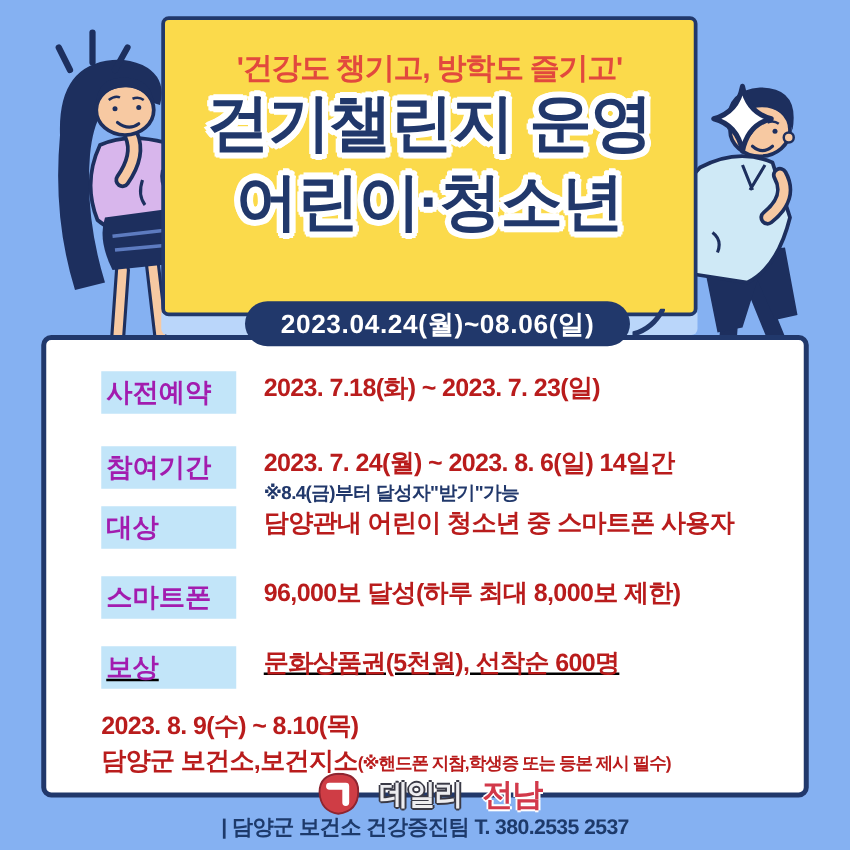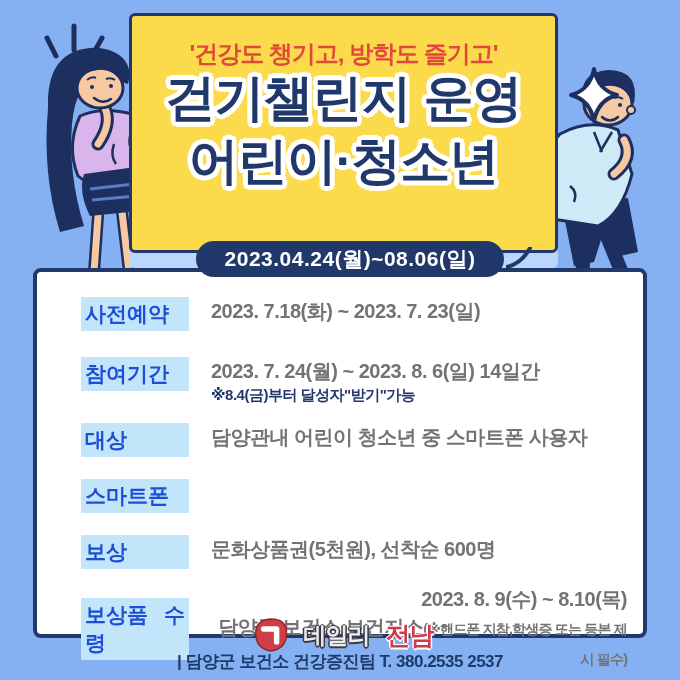--- a/index.html
+++ b/index.html
@@ -25,28 +25,28 @@
   .date-badge{position:absolute;left:196px;top:241px;width:308px;height:36px;
     background:#21386b;border-radius:19px;color:#ffffff;font-size:21px;font-weight:800;
     display:flex;align-items:center;justify-content:center;letter-spacing:0.5px;z-index:6;}
   .swoosh{position:absolute;left:506px;top:247px;z-index:6;}
 
   
   .card{position:absolute;left:33px;top:268px;width:614px;height:370px;box-sizing:border-box;
     background:#ffffff;border:4px solid #21386b;border-radius:8px;z-index:5;
     padding:25px 16px 0 44px;}
   .row{display:flex;gap:22px;}
-  .row .label{flex:0 0 108px;width:108px;font-size:21px;font-weight:800;color:#1d4ed8;
+  .row .label{flex:0 0 108px;width:108px;font-size:21px;font-weight:800;color:#a21caf;
     background:#c2e5f9;padding:3px 4px;height:fit-content;
     text-align:justify;text-align-last:justify;box-sizing:border-box;}
-  .row .val{font-size:20px;font-weight:700;color:#737373;letter-spacing:-0.5px;line-height:28px;text-align:right;}
+  .row .val{font-size:20px;font-weight:700;color:#b91c1c;letter-spacing:-0.5px;line-height:28px;}
   .row .note{font-size:15px;font-weight:700;color:#21386b;letter-spacing:-0.5px;line-height:20px;}
   .note-inline{font-size:14px;font-weight:700;letter-spacing:-0.8px;}
-  .mb1{margin-bottom:26px;}.mb2{margin-bottom:18px;}.mb3{margin-bottom:22px;}
-  .mb4{margin-bottom:22px;}.mb5{margin-bottom:16px;}
+  .mb1{margin-bottom:26px;}.mb2{}.mb3{margin-bottom:22px;}
+  .mb4{margin-bottom:22px;}.mb5{margin-bottom:16px;text-decoration:underline;}
   .row.center{align-items:center;}
 
   
   .footer{position:absolute;left:0;top:650px;width:680px;text-align:center;
     font-size:17px;font-weight:800;color:#1d3a6b;letter-spacing:-0.5px;z-index:7;}
 
   
   .watermark{position:absolute;left:50%;top:618px;transform:translateX(-48%);
     display:flex;align-items:center;gap:16px;z-index:10;}
   .wm-gray{font-size:23px;font-weight:800;color:#ededf0;letter-spacing:-1px;
@@ -138,29 +138,29 @@
       </span>
     </div>
 
     <div class="row mb3">
       <span class="label">대상</span>
       <span class="val">담양관내 어린이 청소년 중 스마트폰 사용자</span>
     </div>
 
     <div class="row mb4">
       <span class="label">스마트폰</span>
+      <span class="val">96,000보 달성(하루 최대 8,000보 제한)</span>
     </div>
 
     <div class="row mb5">
       <span class="label">보상</span>
       <span class="val">문화상품권(5천원), 선착순 600명</span>
     </div>
 
     <div class="row center">
-      <span class="label">보상품 수령</span>
       <span>
         <span class="val" style="display:block">2023. 8. 9(수) ~ 8.10(목)</span>
         <span class="val" style="display:block"><span>담양군 보건소,보건지소</span><span class="note-inline">(※핸드폰 지참,학생증 또는 등본 제시 필수)</span></span>
       </span>
     </div>
 
   </div>
 
   <div class="watermark">
     <svg width="34" height="34" viewBox="0 0 34 34">

